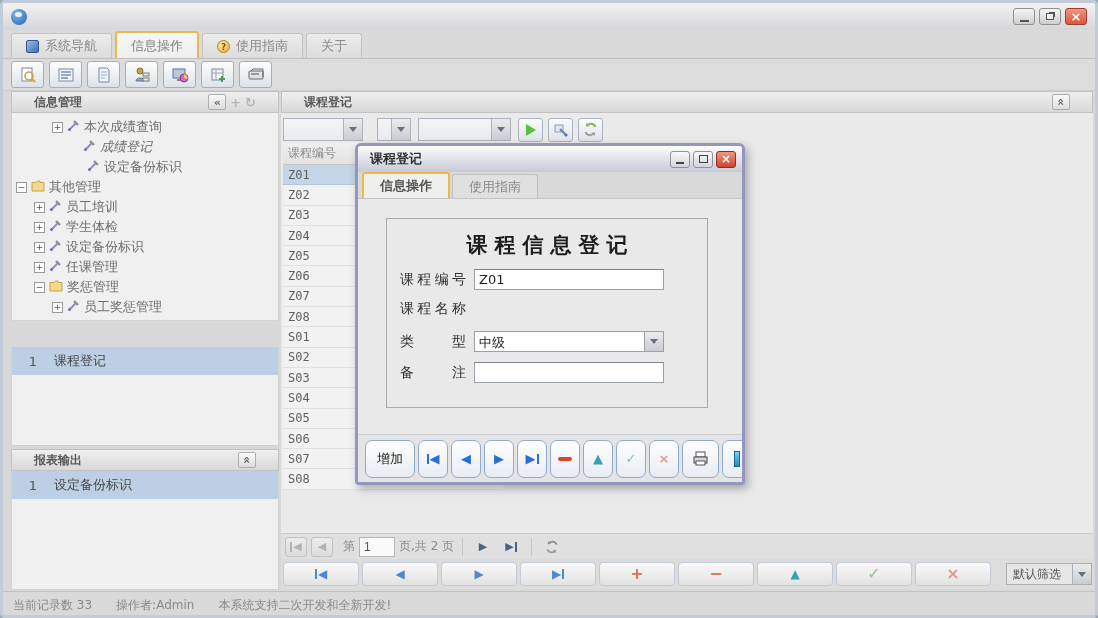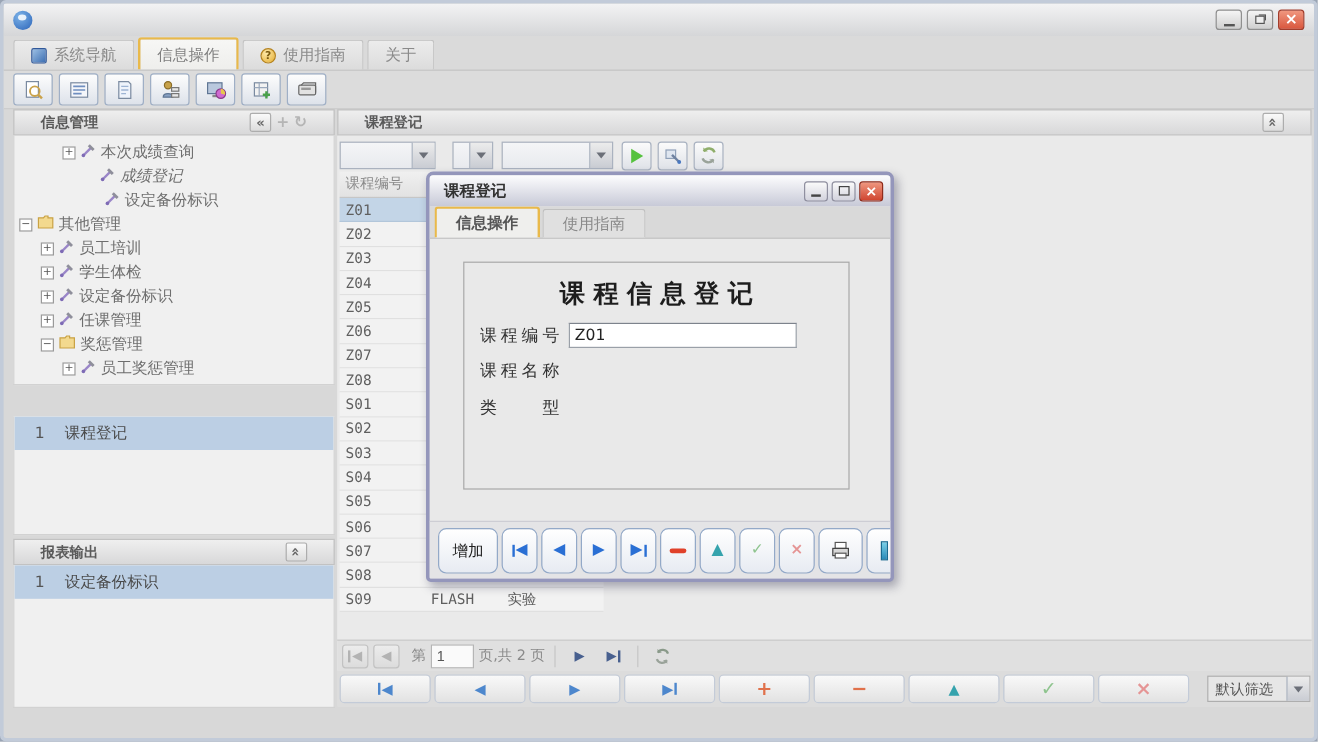--- a/index.html
+++ b/index.html
@@ -491,25 +491,20 @@
         <div class="grow">
           <span class="gcol0">S07</span>
           <span class="gcol1"></span>
           <span class="gcol2"></span>
         </div>
         <div class="grow">
           <span class="gcol0">S08</span>
           <span class="gcol1">VB</span>
           <span class="gcol2">实验</span>
         </div>
-        <div class="grow">
-          <span class="gcol0">S09</span>
-          <span class="gcol1">FLASH</span>
-          <span class="gcol2">实验</span>
-        </div>
       </div>
   </div>
 
   <div class="pager">
     <div class="pgbtn">
         <span class="bar-v" style="background:#b3b3b3;"></span>
         <span class="ico-tri gray">◀</span>
       </div>
     <div class="pgbtn">
         <span class="ico-tri gray">◀</span>
@@ -587,20 +582,25 @@
         </div>
       </span>
     <div class="filter-dd">
       <span class="txt">默认筛选</span>
       <span class="cbtn" style="height:100%;">
           <span class="vtri"></span>
         </span>
     </div>
   </div>
 
+  <div class="statusbar">
+    <span>当前记录数 33</span>
+    <span>操作者:Admin</span>
+    <span>本系统支持二次开发和全新开发!</span>
+  </div>
 
   <div class="dialog">
     <div class="dlg-title">
       <span class="t">课程登记</span>
       <span class="dlg-ctrl">
         <span class="dbtn">
             <span class="minbar"></span>
           </span>
         <span class="dbtn">
             <span class="maxsq"></span>
@@ -679,16 +679,26 @@
     </div>
   <div class="frow" style="left: 42px; top: 123px;">
         <span class="flabel">课程编号</span>
         <input class="finput" value="Z01" style="">
       </div>
       <div class="frow" style="left: 42px; top: 154px;">
         <span class="flabel">课程名称</span>
       </div>
       <div class="frow" style="left: 42px; top: 185px;">
         <span class="flabel">类 型</span>
+        <div class="fcombo">
+          <span class="val">中级</span>
+          <span class="cbtn">
+            <span class="vtri"></span>
+          </span>
+        </div>
+      </div>
+      <div class="frow" style="left: 42px; top: 216px;">
+        <span class="flabel">备 注</span>
+        <input class="finput" style="">
       </div>
     </div>
 
 </div>
 
 </body></html>

